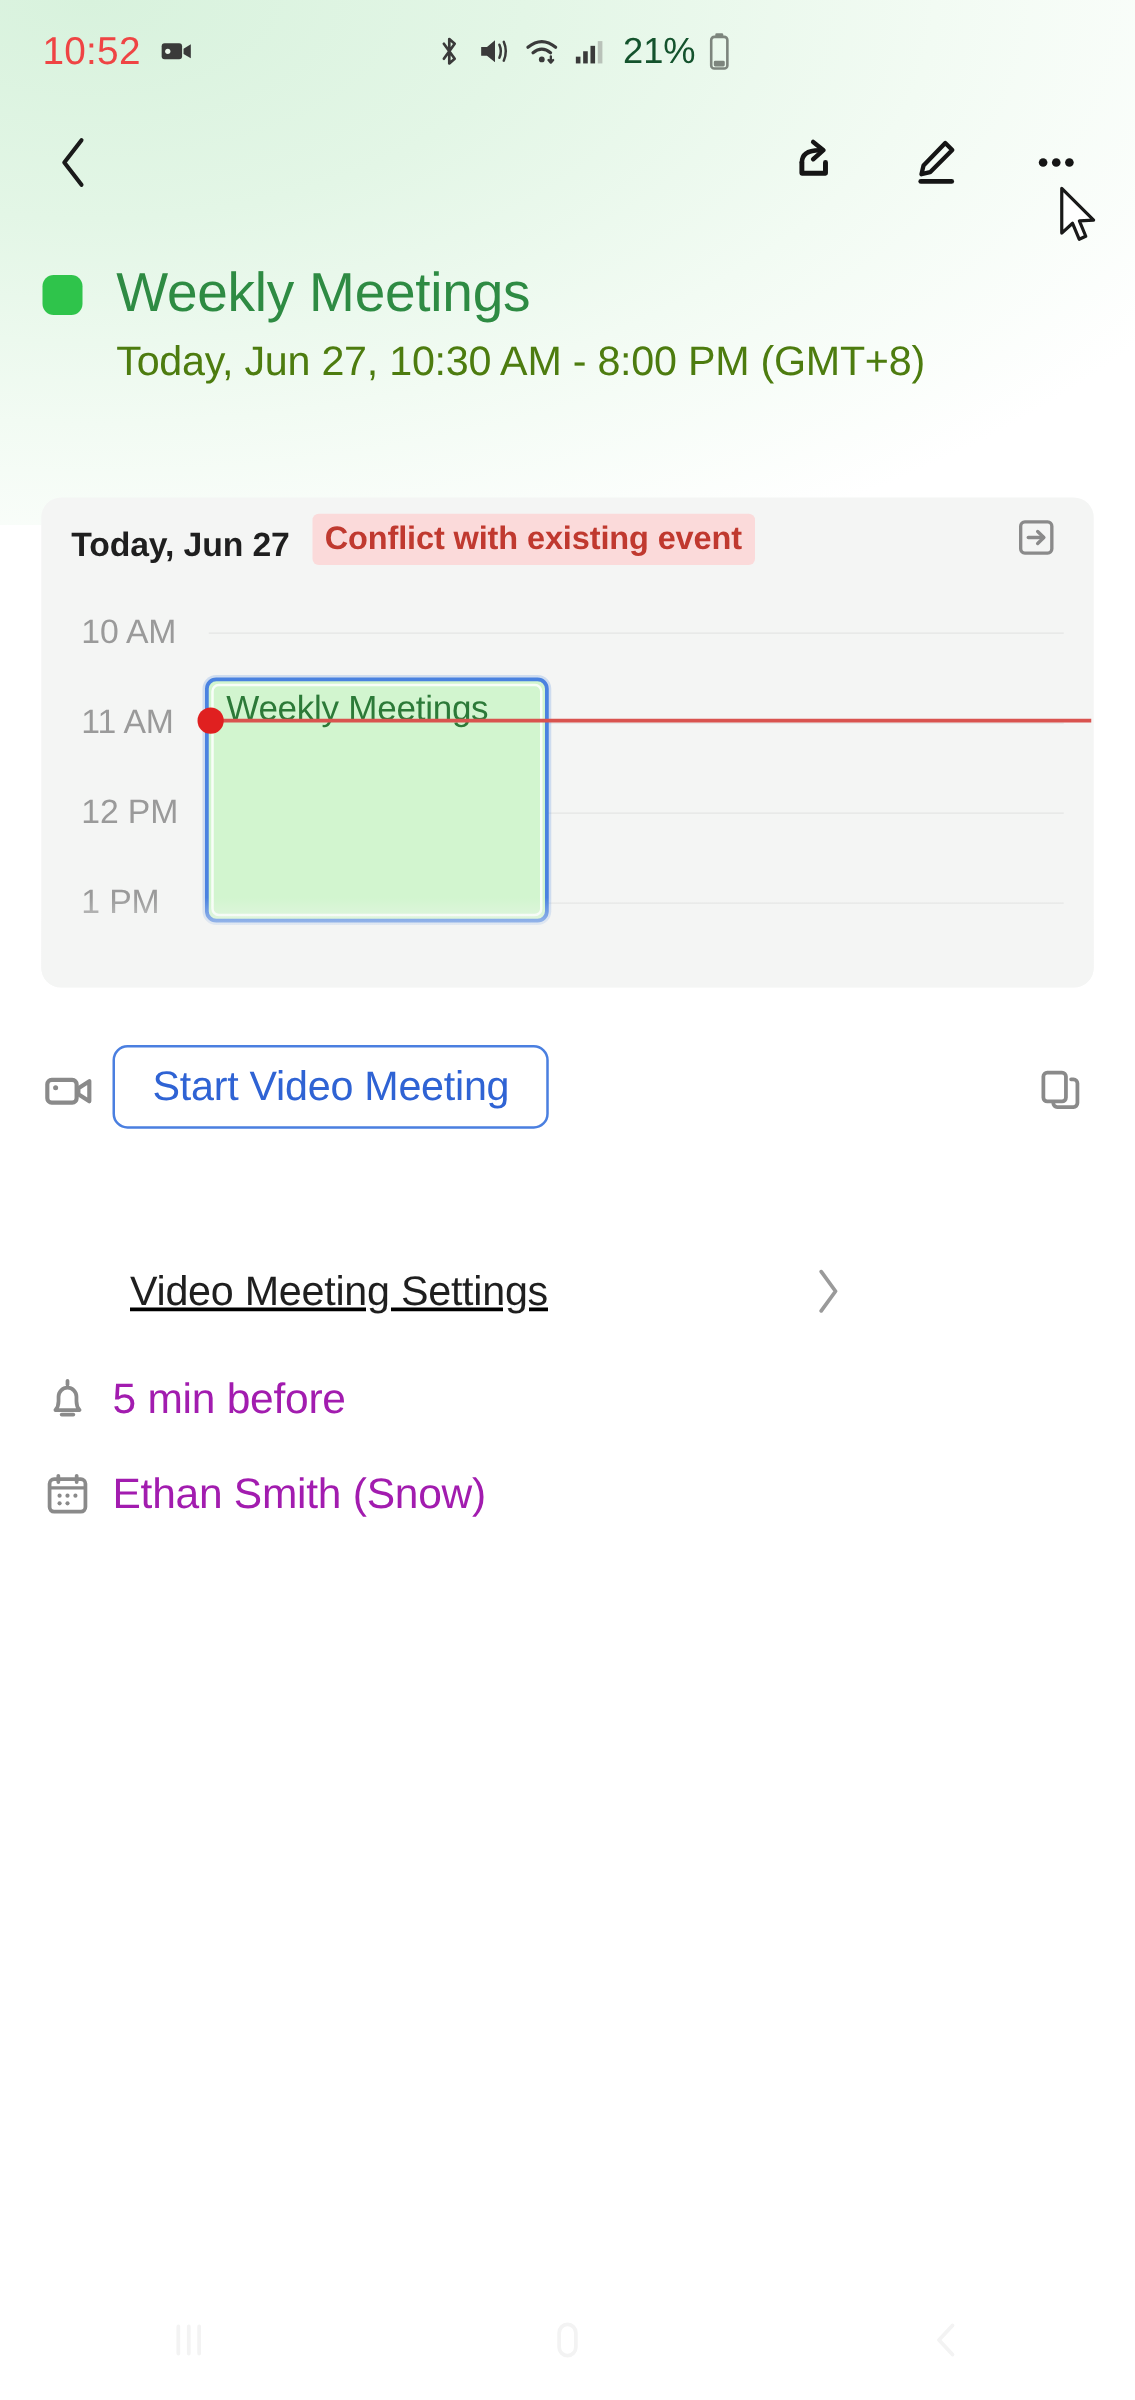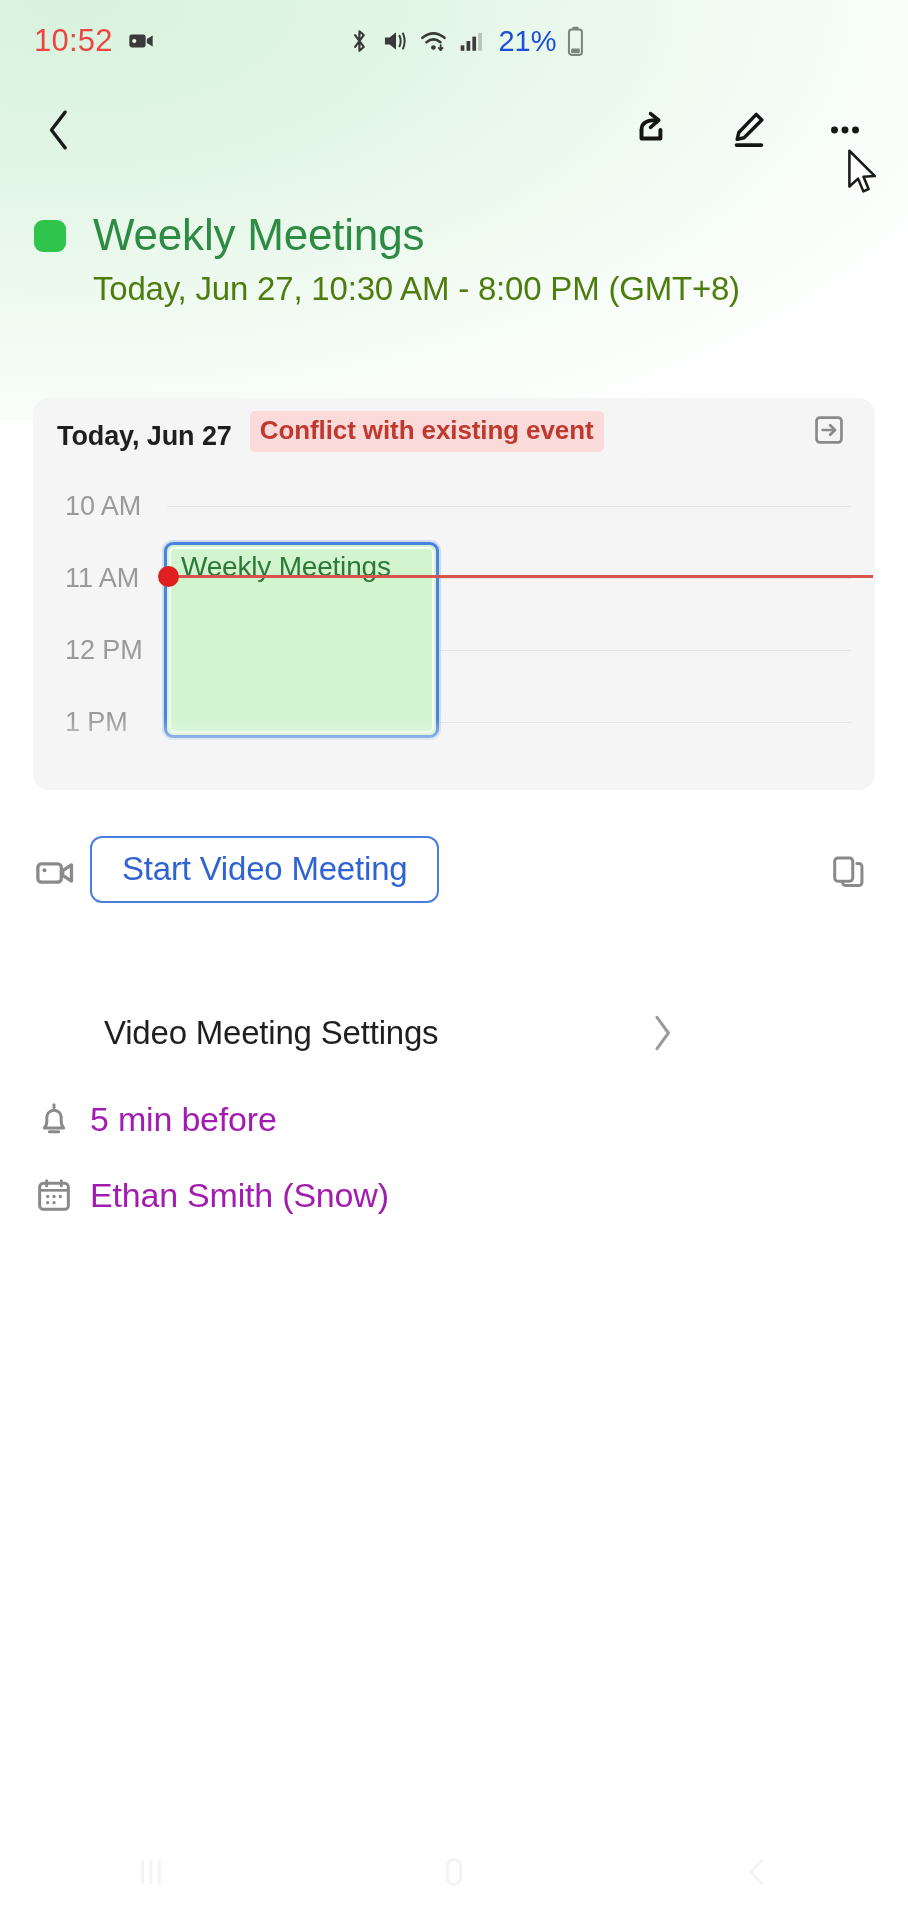--- a/index.html
+++ b/index.html
@@ -57,21 +57,21 @@
   .sb-right {
     position: absolute;
     left: 50%;
     transform: translateX(-45%);
     display: flex;
     align-items: center;
     gap: 9px;
   }
   .sb-battpct {
     font-size: 29px;
-    color: #1d4ed8;
+    color: #14532d;
     margin-left: 6px;
   }
   .ico { display: inline-flex; align-items: center; justify-content: center; }
 
   
   .toolbar {
     position: absolute;
     left: 0; top: 82px;
     width: 908px;
     height: 96px;
@@ -297,20 +297,21 @@
   .settings-row {
     position: absolute;
     left: 0;
     top: 1002px;
     width: 718px;
     box-sizing: border-box;
     padding: 0 34px 0 104px;
     display: flex;
     align-items: center;
     height: 62px;
+    text-decoration: underline;
   }
   .settings-label {
     font-size: 33px;
     color: #1f1f1f;
     letter-spacing: -.2px;
   }
   .chevron-right {
     margin-left: auto;
     width: 44px; height: 44px;
     display: flex; align-items: center; justify-content: center;

